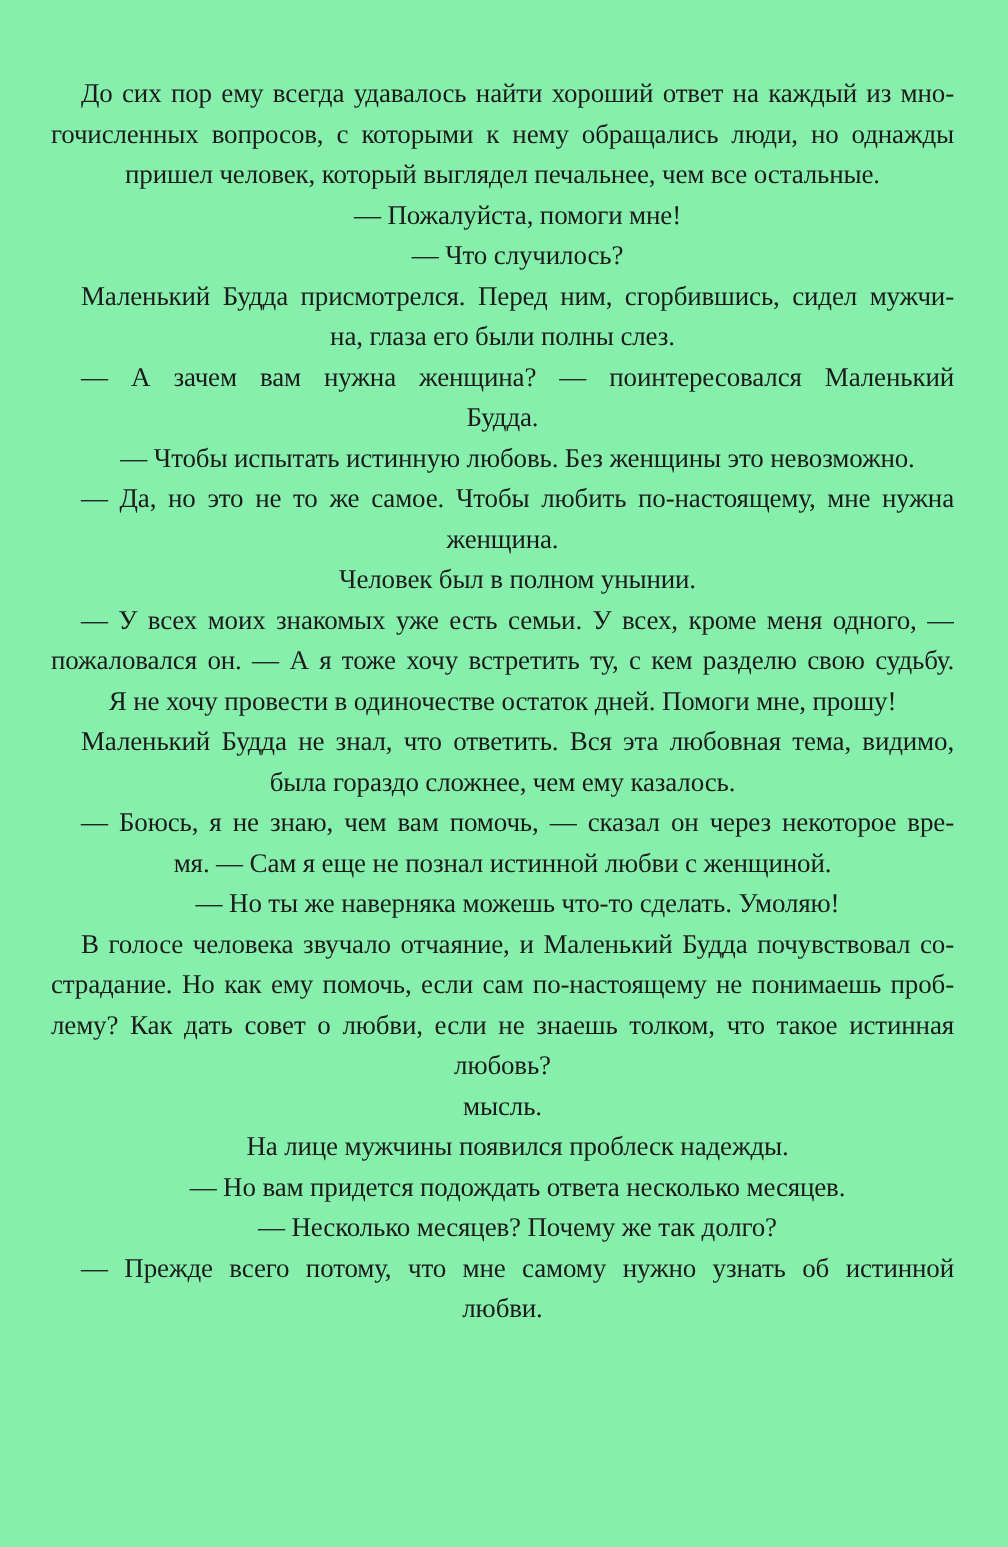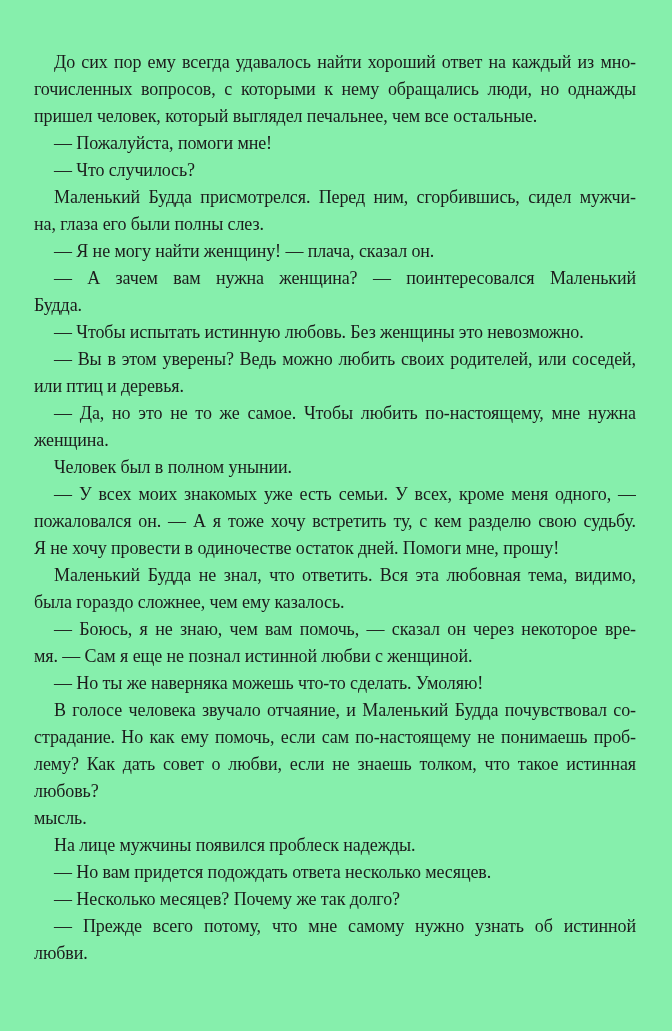--- a/index.html
+++ b/index.html
@@ -24,21 +24,21 @@
     line-height: 27px;
     letter-spacing: -0.1px;
   }
   .paragraph {
     margin: 0;
     padding: 0;
   }
   .line {
     white-space: normal;
     overflow: hidden;
-    text-align: left;
+    text-align: center;
   }
   .line.first {
     text-indent: 20px;
   }
   .line.just {
     text-align: justify;
     text-align-last: justify;
   }
 </style>
 </head>
@@ -55,32 +55,25 @@
         <div class="line first">— Пожалуйста, помоги мне!</div>
       </div>
       <div class="paragraph">
         <div class="line first">— Что случилось?</div>
       </div>
       <div class="paragraph">
         <div class="line first just">Маленький Будда присмотрелся. Перед ним, сгорбившись, сидел мужчи-</div>
         <div class="line">на, глаза его были полны слез.</div>
       </div>
       <div class="paragraph">
-        <div class="line first">— Я не могу найти женщину! — плача, сказал он.</div>
-      </div>
-      <div class="paragraph">
         <div class="line first just">— А зачем вам нужна женщина? — поинтересовался Маленький</div>
         <div class="line">Будда.</div>
       </div>
       <div class="paragraph">
         <div class="line first">— Чтобы испытать истинную любовь. Без женщины это невозможно.</div>
-      </div>
-      <div class="paragraph">
-        <div class="line first just">— Вы в этом уверены? Ведь можно любить своих родителей, или соседей,</div>
-        <div class="line">или птиц и деревья.</div>
       </div>
       <div class="paragraph">
         <div class="line first just">— Да, но это не то же самое. Чтобы любить по-настоящему, мне нужна</div>
         <div class="line">женщина.</div>
       </div>
       <div class="paragraph">
         <div class="line first">Человек был в полном унынии.</div>
       </div>
       <div class="paragraph">
         <div class="line first just">— У всех моих знакомых уже есть семьи. У всех, кроме меня одного, —</div>

